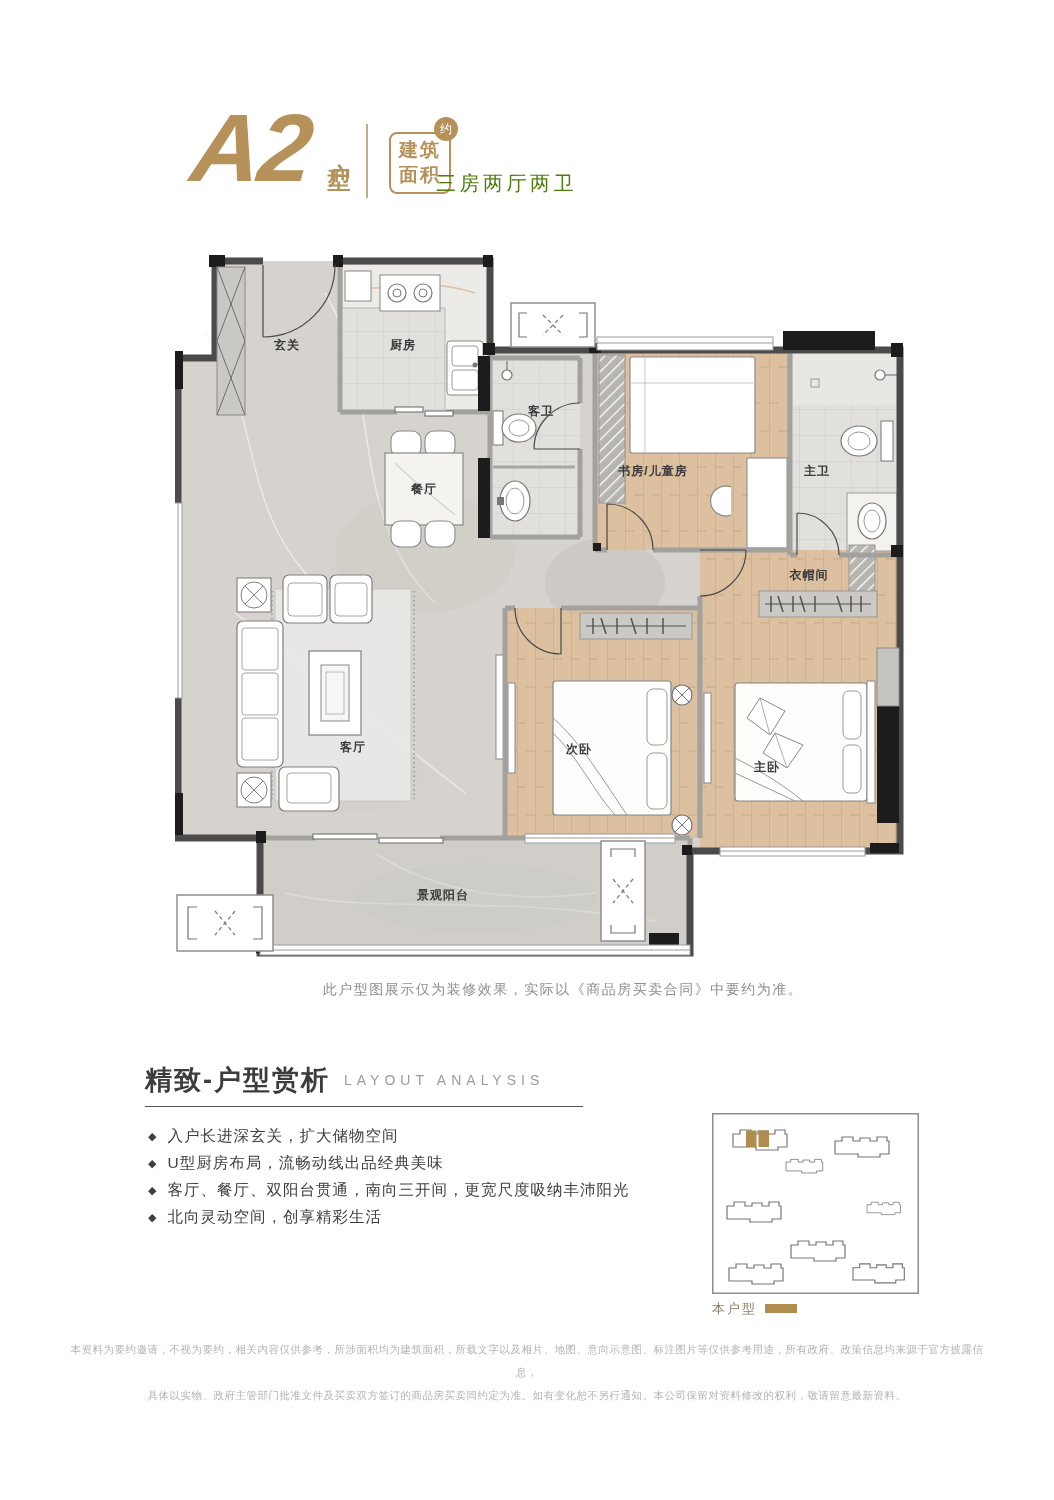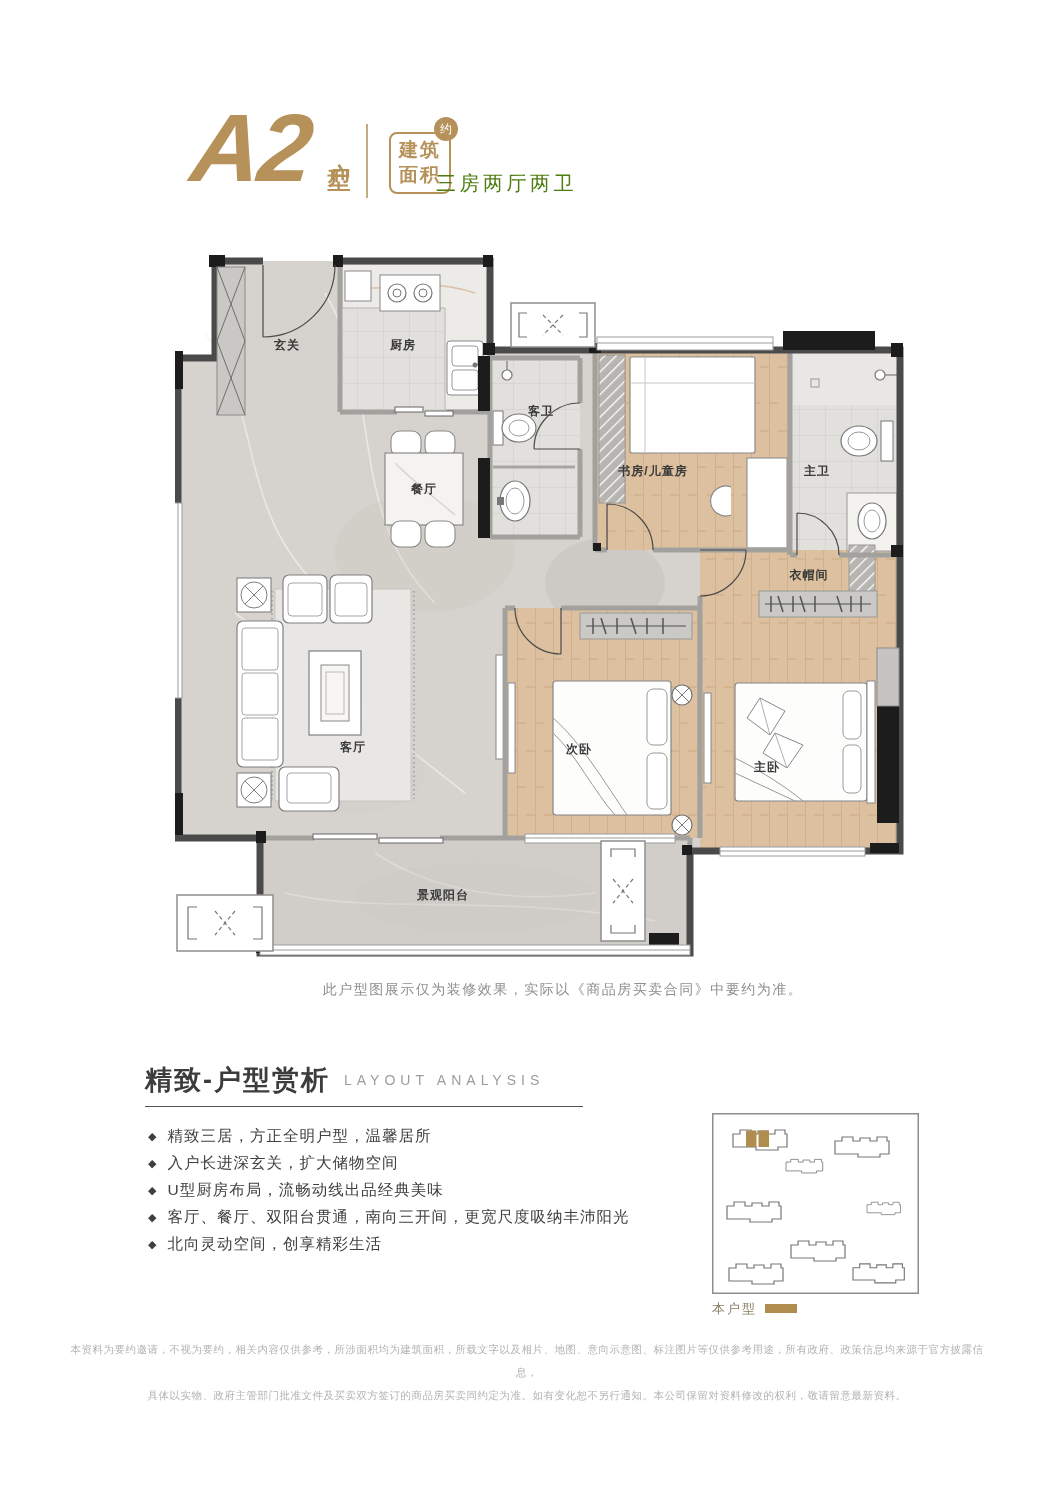--- a/index.html
+++ b/index.html
@@ -335,21 +335,20 @@
     <text class="room-label" x="268" y="646">景观阳台</text>
   </svg>
 
   <div class="plan-caption">此户型图展示仅为装修效果，实际以《商品房买卖合同》中要约为准。</div>
 
   <div class="sec-title">
     <span>精致-户型赏析</span><span class="sec-title-en">LAYOUT ANALYSIS</span>
   </div>
   <div class="sec-rule"></div>
   <ul class="bullets">
-    <li><span class="dm">◆</span><span>精致三居，方正全明户型，温馨居所</span></li>
     <li><span class="dm">◆</span><span>入户长进深玄关，扩大储物空间</span></li>
     <li><span class="dm">◆</span><span>U型厨房布局，流畅动线出品经典美味</span></li>
     <li><span class="dm">◆</span><span>客厅、餐厅、双阳台贯通，南向三开间，更宽尺度吸纳丰沛阳光</span></li>
     <li><span class="dm">◆</span><span>北向灵动空间，创享精彩生活</span></li>
   </ul>
 
   <svg class="siteplan-svg" width="207" height="181" viewBox="0 0 207 181">
     <defs>
       <path id="bshape" d="M0,6 h7 v-4 h11 v4 h7 v-3 h10 v3 h7 v-4 h10 v4 h2 v13 h-9 v3 h-22 v-3 h-23 z"></path>
     </defs>

